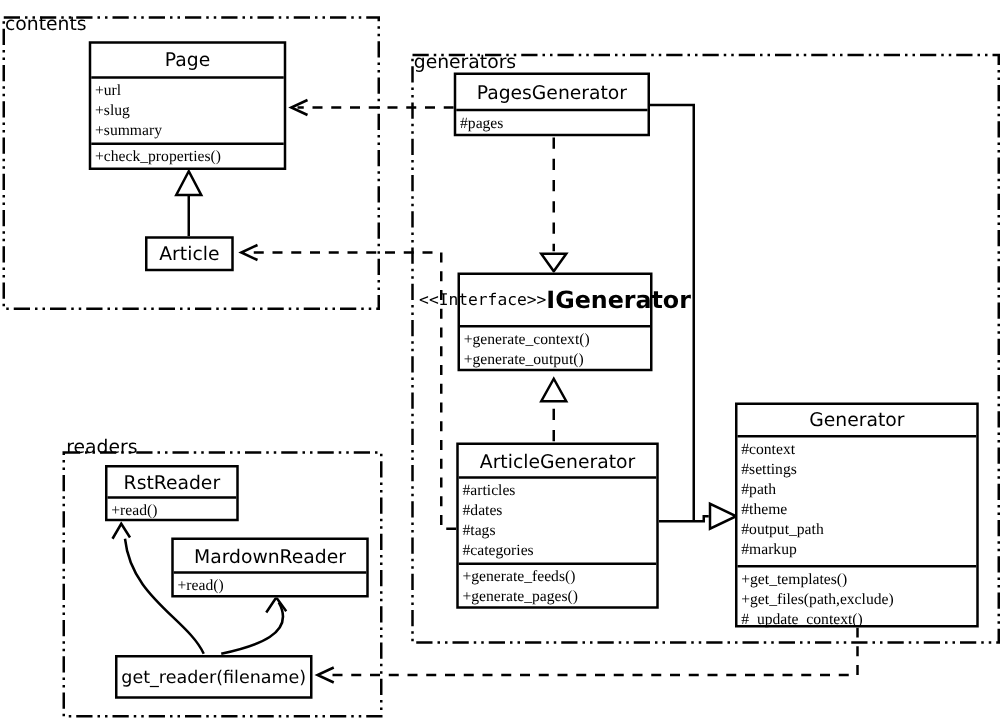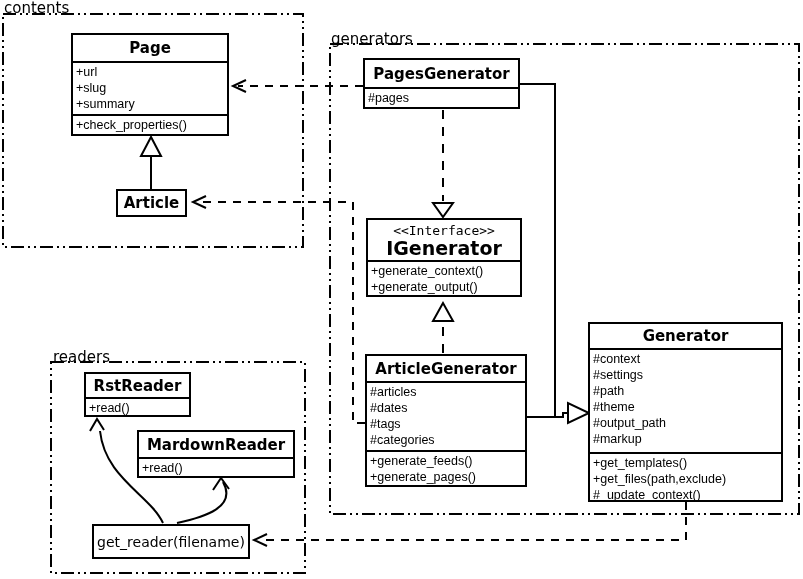--- a/index.html
+++ b/index.html
@@ -12,37 +12,37 @@
   .pkg-label{
     position:absolute;font-size:15px;line-height:16px;color:#000;
     background:transparent;white-space:nowrap;
   }
   .cls{
     position:absolute;box-sizing:border-box;background:#ffffff;
     border:2px solid #000;display:flex;flex-direction:column;
   }
   .cls-title{
     box-sizing:border-box;display:flex;align-items:center;justify-content:center;
-    font-weight:bold;font-size:15px;border-bottom:2px solid #000;
+    font-weight:normal;font-size:15px;border-bottom:2px solid #000;
     white-space:nowrap;overflow:visible;flex:0 0 auto;
   }
   .cls-title.only{border-bottom:none;flex:1 1 auto;}
   .cls-sec{
     box-sizing:border-box;padding:1px 3px;flex:0 0 auto;
-    font-family:Liberation Sans, sans-serif;
+    font-family:Liberation Serif, serif;
     font-size:12.5px;line-height:16px;white-space:nowrap;overflow:visible;
   }
   .cls-sec.sep{border-bottom:2px solid #000;}
   .cls-sec.grow{flex:1 1 auto;}
   .stereo{
     font-family:"DejaVu Sans Mono","Liberation Mono",monospace;
     font-size:13px;line-height:17px;font-weight:normal;text-align:center;
   }
   .iface-head{
-    box-sizing:border-box;display:flex;flex-direction:column;align-items:center;
+    box-sizing:border-box;display:flex;flex-direction:row;align-items:center;
     justify-content:center;border-bottom:2px solid #000;flex:0 0 auto;
   }
   .iface-name{font-weight:bold;font-size:19px;line-height:19px;}
   .plainbox{
     position:absolute;box-sizing:border-box;background:#fff;border:2px solid #000;
     display:flex;align-items:center;justify-content:center;
     font-size:14px;white-space:nowrap;
   }
 </style>
 </head>
@@ -76,22 +76,22 @@
 
     <path d="M520 84 H555 V417 M527 417 H563 V413 H567" fill="none" stroke="#000" stroke-width="2"></path>
     <polygon points="568,403 568,423 589,413" fill="#fff" stroke="#000" stroke-width="2"></polygon>
 
     <path d="M163 523 C150 495 105 478 100 431" fill="none" stroke="#000" stroke-width="2"></path>
     <path d="M90 431 L97 419 L104 430" fill="none" stroke="#000" stroke-width="2"></path>
     <path d="M177 523 C205 517 237 507 223 482" fill="none" stroke="#000" stroke-width="2"></path>
     <path d="M213 490 L221 478 L229 489" fill="none" stroke="#000" stroke-width="2"></path>
   </svg>
 
-  <div class="pkg-label" style="left:4px;top:0">contents</div>
-  <div class="pkg-label" style="left:331px;top:31px">generators</div>
+  <div class="pkg-label" style="left:4px;top:11px">contents</div>
+  <div class="pkg-label" style="left:331px;top:41px">generators</div>
   <div class="pkg-label" style="left:53px;top:349px">readers</div>
 
   <div class="cls" style="left:71px;top:33px;width:158px;height:103px">
     <div class="cls-title" style="height:28px">Page</div>
     <div class="cls-sec sep" style="height:53px">
       <div>+url</div>
       <div>+slug</div>
       <div>+summary</div>
     </div>
     <div class="cls-sec grow">

